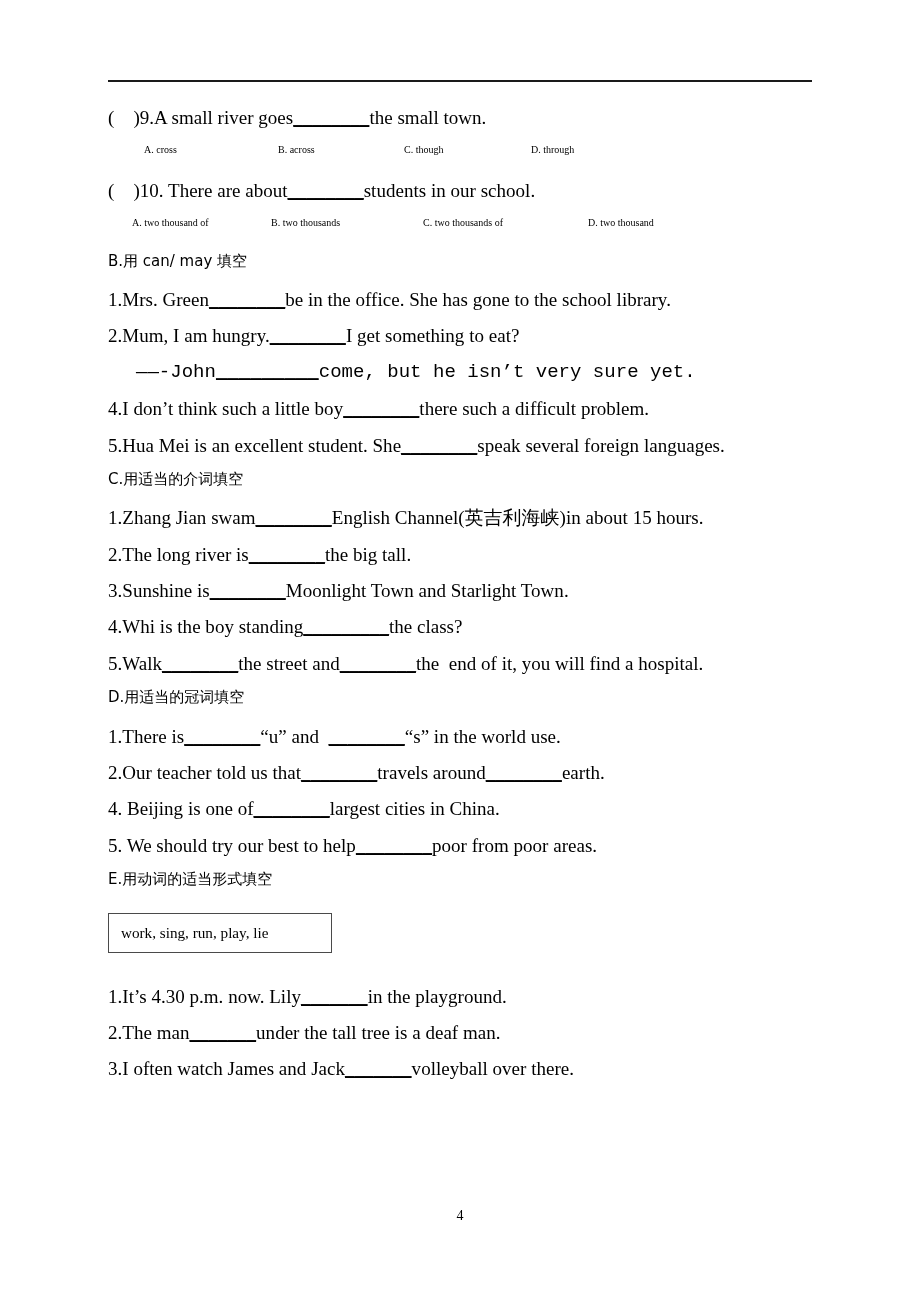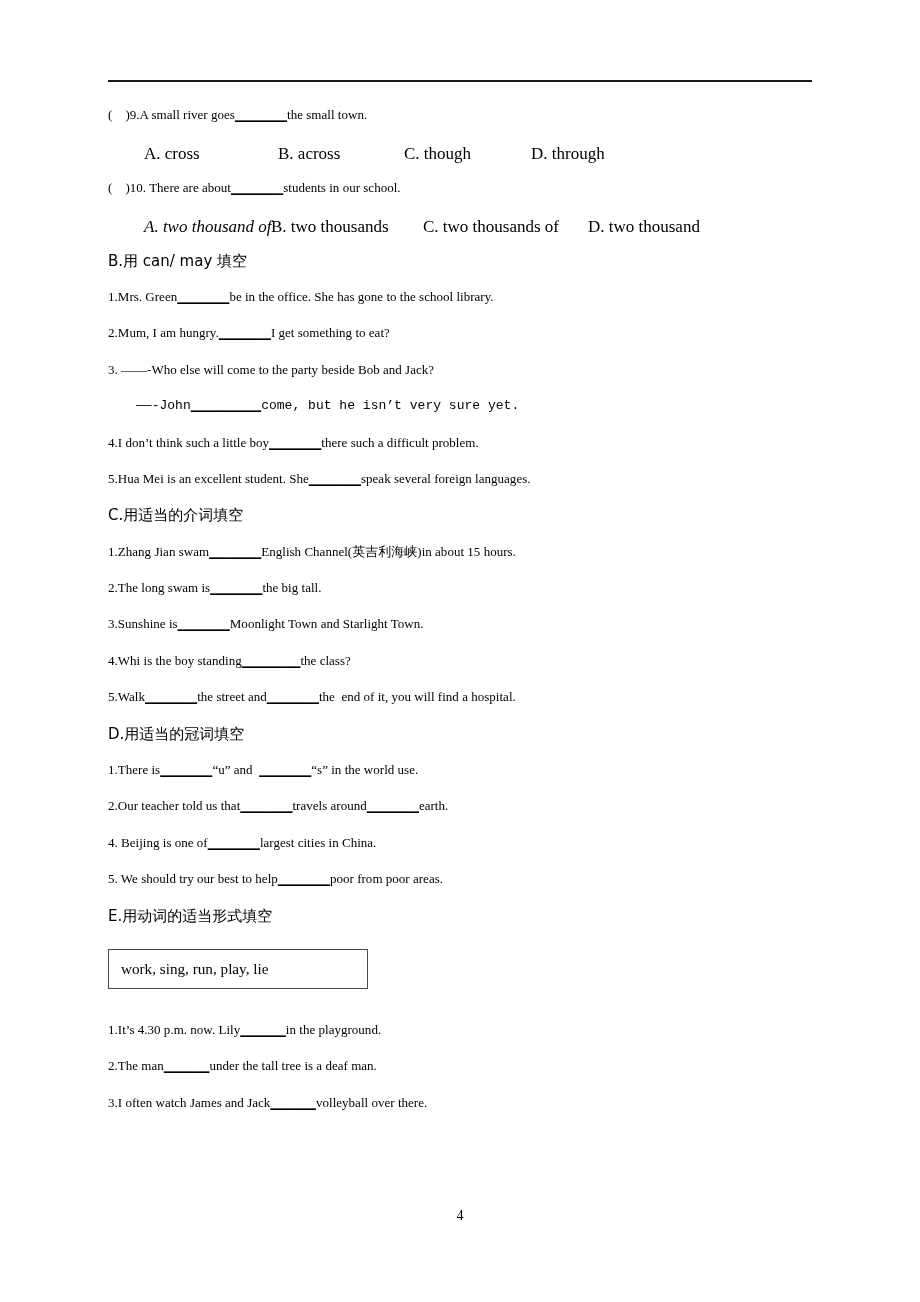--- a/index.html
+++ b/index.html
@@ -35,21 +35,21 @@
   }
 
   .content {
     position: absolute;
     left: 108px;
     top: 108px;
     width: 760px;
   }
 
   .line {
-    font-size: 13px;
+    font-size: 19px;
     line-height: 1.0;
     margin: 0;
     padding: 0;
     height: 36.4px;
     white-space: pre;
     letter-spacing: 0.02px;
   }
   .line.indent-sm {
     padding-left: 28px;
     font-family: Liberation Mono, monospace;
@@ -73,34 +73,34 @@
     text-decoration: underline;
     text-decoration-thickness: 1px;
     text-underline-offset: 1.5px;
     white-space: pre;
   }
 
   
   .opts {
     position: relative;
     height: 36.4px;
-    font-size: 17px;
+    font-size: 10px;
     padding-left: 36px;
     white-space: pre;
   }
   .opt {
     position: absolute;
     top: 0;
     white-space: pre;
   }
 
   
   .wordbank {
     box-sizing: border-box;
-    width: 260px;
+    width: 224px;
     height: 40px;
     border: 1.6px solid #4a4a4a;
     margin-top: 4px;
     margin-bottom: 8px;
     display: flex;
     align-items: center;
     padding-left: 12px;
     font-size: 15.2px;
     white-space: pre;
   }
@@ -130,45 +130,44 @@
     <div class="opts">
       <span class="opt" style="left:36px;">A. cross</span>
       <span class="opt" style="left:170px;">B. across</span>
       <span class="opt" style="left:296px;">C. though</span>
       <span class="opt" style="left:423px;">D. through</span>
     </div>
 
     <div class="line"><span>(    )10.</span><span> There are about</span><span class="blank">________</span><span>students in our school.</span></div>
 
     <div class="opts">
-      <span class="opt" style="left:36px;font-style:italic;">A. two thousand of</span>
+      <span class="opt" style="left:24px;">A. two thousand of</span>
       <span class="opt" style="left:163px;">B. two thousands</span>
       <span class="opt" style="left:315px;">C. two thousands of</span>
       <span class="opt" style="left:480px;">D. two thousand</span>
     </div>
 
     <div class="heading cn">B.用 can/ may 填空</div>
 
     <div class="line"><span>1.</span><span>Mrs. Green</span><span class="blank">________</span><span>be in the office. She has gone to the school library.</span></div>
 
     <div class="line"><span>2.</span><span>Mum, I am hungry.</span><span class="blank">________</span><span>I get something to eat?</span></div>
 
-    <div class="line"><span>3. </span><span>——-Who else will come to the party beside Bob and Jack?</span></div>
 
     <div class="line indent-sm"><span>——-John</span><span class="blank">_________</span><span>come, but he isn’t very sure yet.</span></div>
 
     <div class="line"><span>4.</span><span>I don’t think such a little boy</span><span class="blank">________</span><span>there such a difficult problem.</span></div>
 
     <div class="line"><span>5.</span><span>Hua Mei is an excellent student. She</span><span class="blank">________</span><span>speak several foreign languages.</span></div>
 
     <div class="heading cn">C.用适当的介词填空</div>
 
     <div class="line"><span>1.</span><span>Zhang Jian swam</span><span class="blank">________</span><span>English Channel(英吉利海峡)in about 15 hours.</span></div>
 
-    <div class="line"><span>2.</span><span>The long swam is</span><span class="blank">________</span><span>the big tall.</span></div>
+    <div class="line"><span>2.</span><span>The long river is</span><span class="blank">________</span><span>the big tall.</span></div>
 
     <div class="line"><span>3.</span><span>Sunshine is</span><span class="blank">________</span><span>Moonlight Town and Starlight Town.</span></div>
 
     <div class="line"><span>4.</span><span>Whi is the boy standing</span><span class="blank">_________</span><span>the class?</span></div>
 
     <div class="line"><span>5.</span><span>Walk</span><span class="blank">________</span><span>the street and</span><span class="blank">________</span><span>the  end of it, you will find a hospital.</span></div>
 
     <div class="heading cn">D.用适当的冠词填空</div>
 
     <div class="line"><span>1.</span><span>There is</span><span class="blank">________</span><span>“u” and  </span><span class="blank">________</span><span>“s” in the world use.</span></div>

